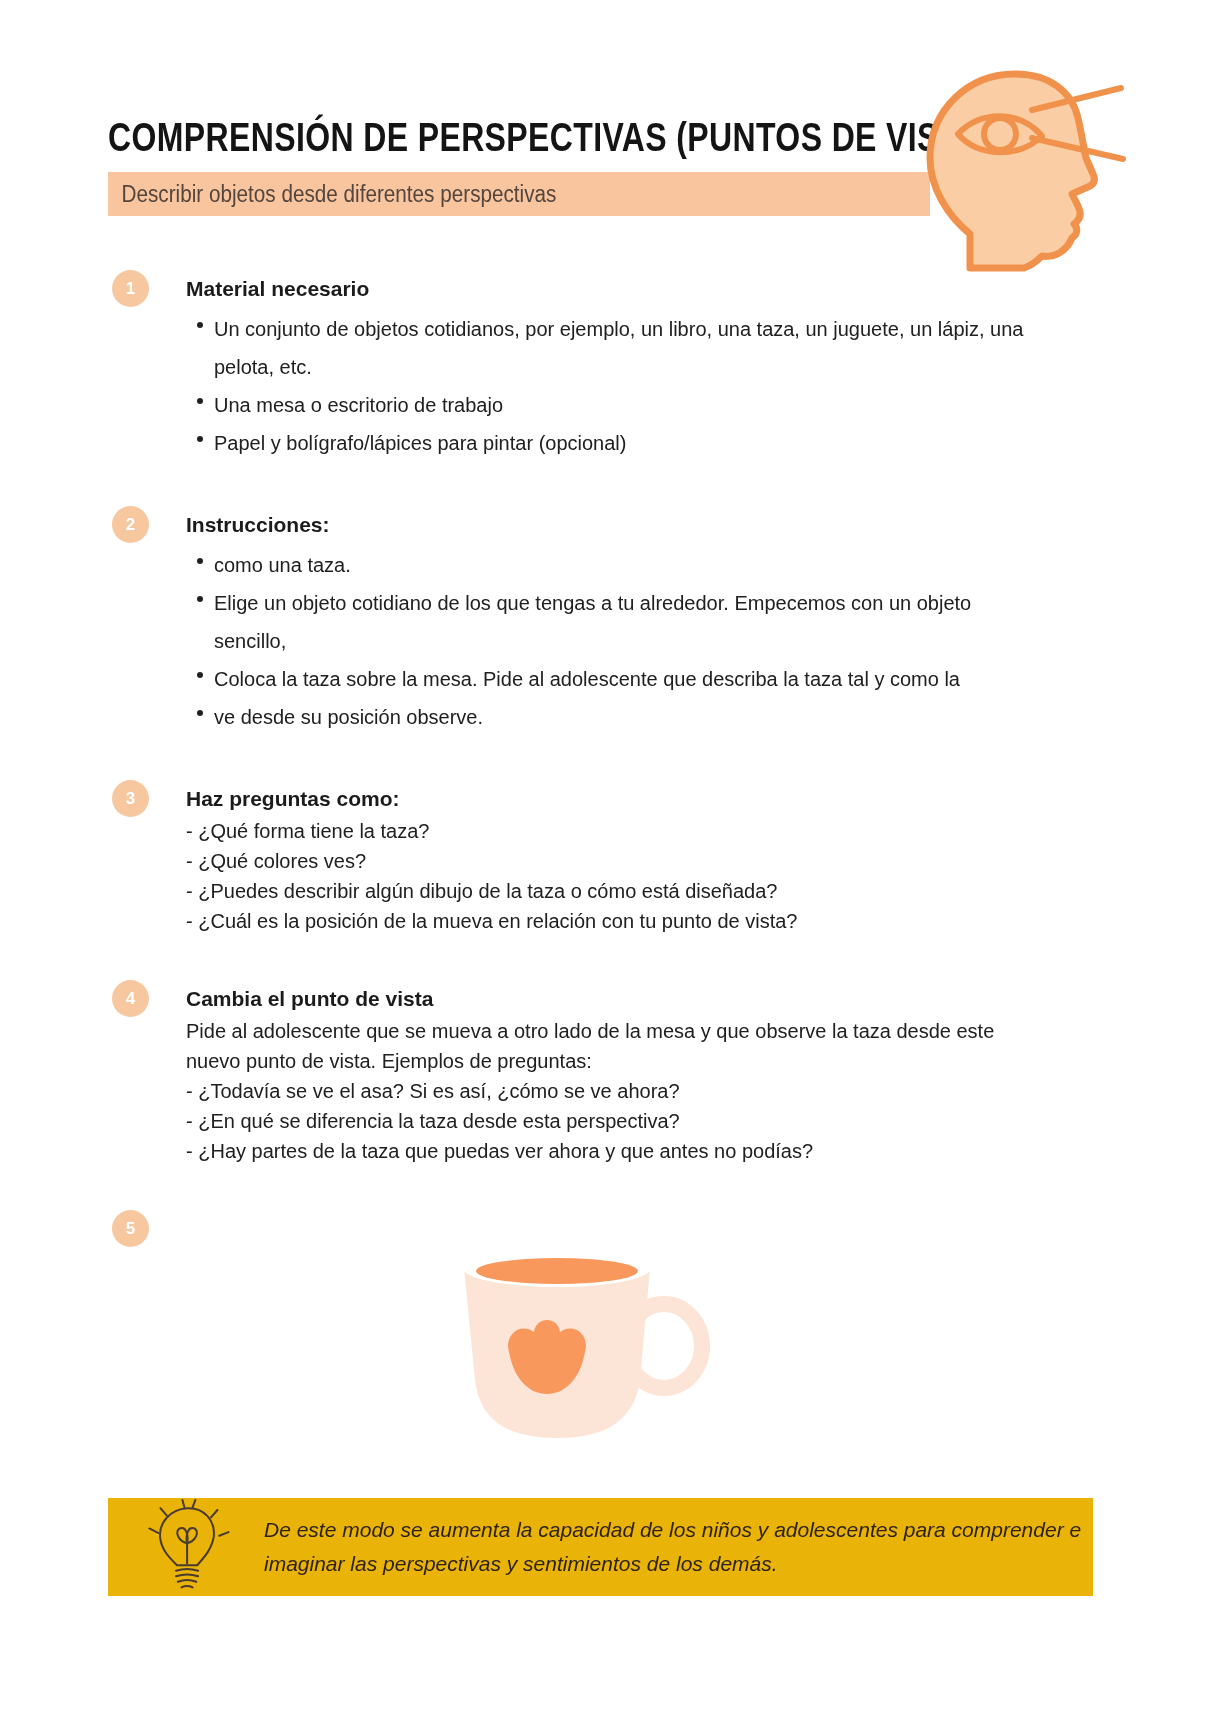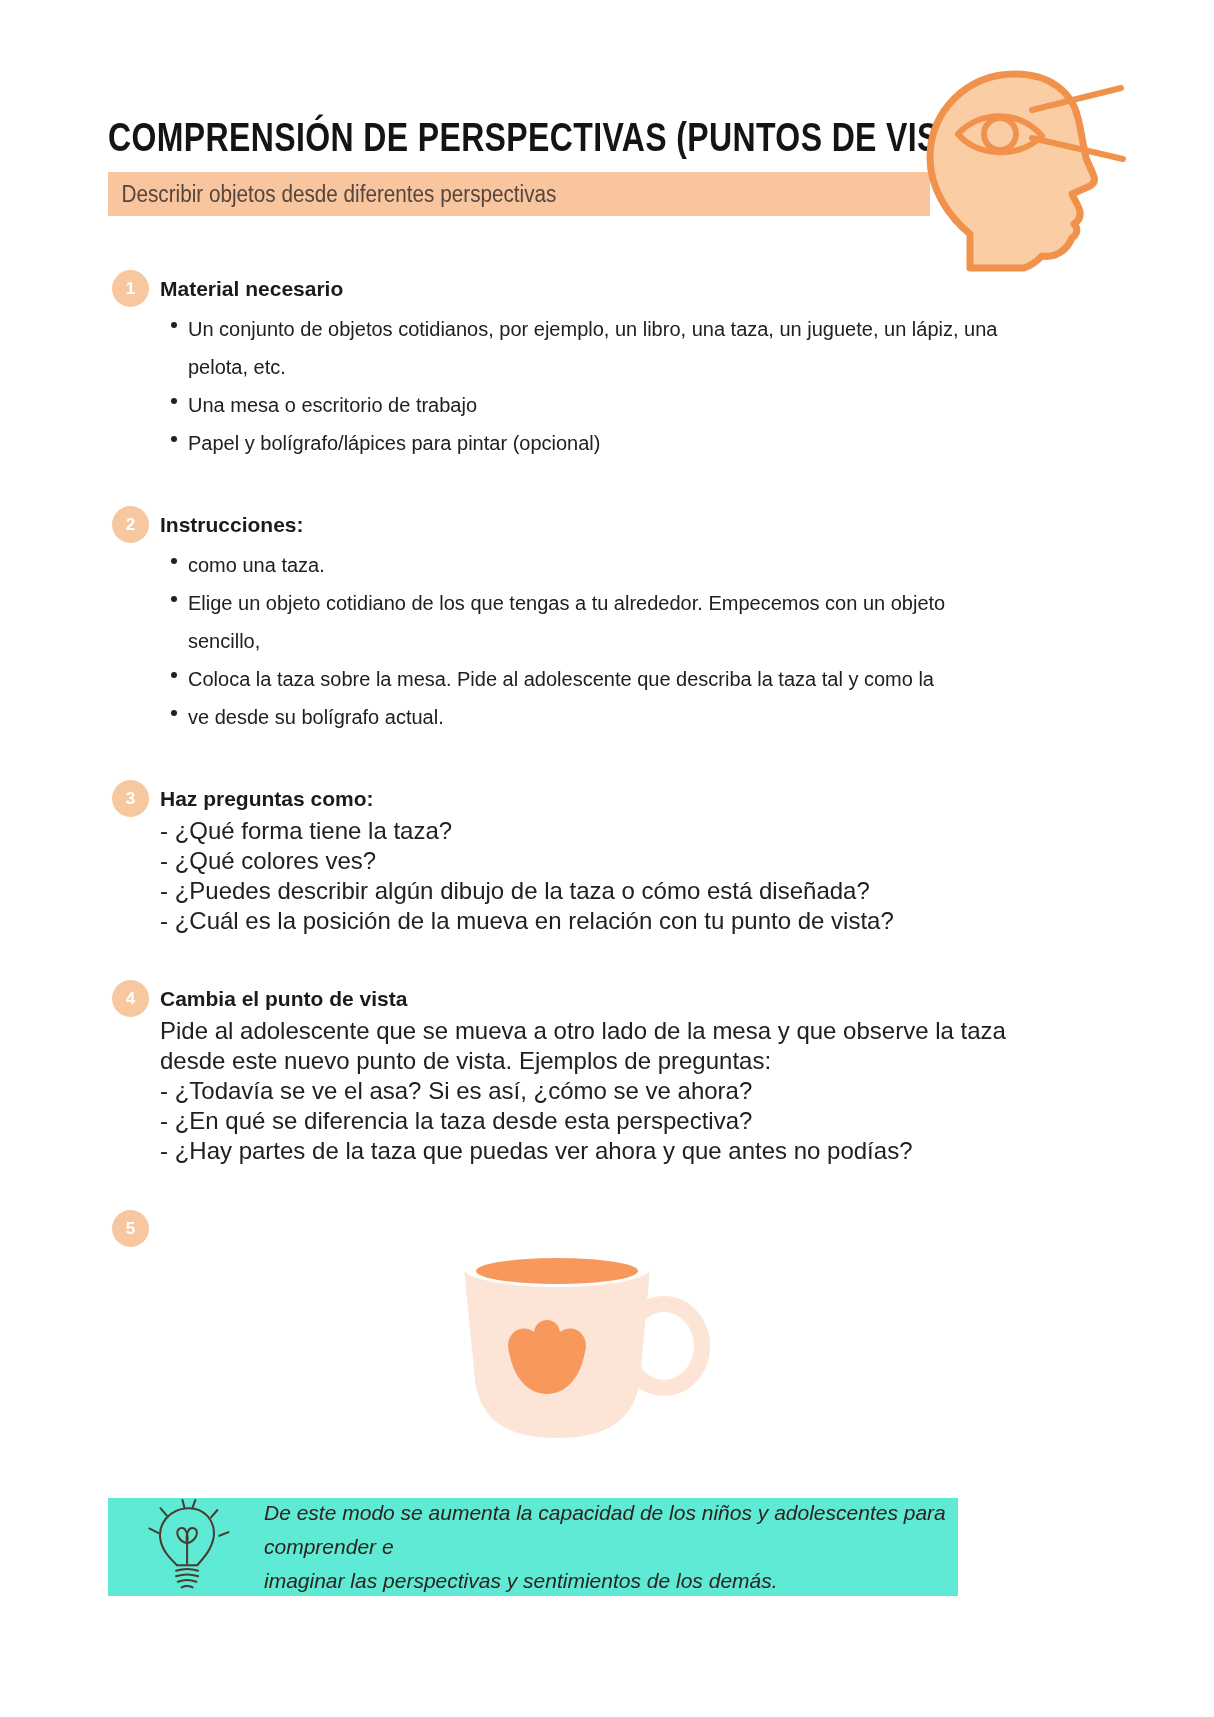--- a/index.html
+++ b/index.html
@@ -15,35 +15,35 @@
   .subtitle-banner span{font-size:23px;color:#54453D;padding-left:15px;white-space:nowrap;
          transform:scaleX(.9);transform-origin:left center;}
   .head-icon{position:absolute;left:920px;top:66px;}
 
   
   .sections{position:absolute;left:112px;top:268px;width:1010px;}
   .section{display:flex;margin-bottom:42px;}
   .badge{flex:0 0 37px;width:37px;height:37px;border-radius:50%;background:#F7C8A0;
          color:#ffffff;font-weight:bold;font-size:17px;display:flex;
          align-items:center;justify-content:center;margin-top:2px;}
-  .sbody{margin-left:11px;width:848px;padding-top:6px;}
+  .sbody{margin-left:37px;width:848px;padding-top:6px;}
   .sbody h2{margin:0;font-size:21px;font-weight:bold;color:#1b1b1b;line-height:30px;}
   .sbody ul{list-style:none;margin:6px 0 0 0;padding:0;}
   .sbody li{position:relative;padding-left:28px;font-size:20px;line-height:38px;color:#202020;}
   .sbody li::before{content:"";position:absolute;left:11px;top:12px;width:6px;height:6px;
          border-radius:50%;background:#202020;}
   .lines{margin-top:2px;}
-  .lines div{font-size:24px;line-height:30px;color:#202020;}
+  .lines div{font-size:20px;line-height:30px;color:#202020;}
 
   
   .cup{position:absolute;left:452px;top:1240px;}
 
   
-  .footer-banner{position:absolute;left:108px;top:1498px;width:850px;height:98px;
-         background:#5eead4;display:flex;align-items:center;}
+  .footer-banner{position:absolute;left:108px;top:1498px;width:985px;height:98px;
+         background:#eab308;display:flex;align-items:center;}
   .bulb{margin-left:34px;flex:0 0 auto;}
   .note{margin-left:30px;font-style:italic;font-size:21px;line-height:34px;color:#2E231C;}
 </style>
 </head>
 <body>
 
 <div class="page">
 
   <div class="title">COMPRENSIÓN DE PERSPECTIVAS (PUNTOS DE VISTA)</div>
 
@@ -79,21 +79,21 @@
     </div>
 
     <div class="section">
       <div class="badge">2</div>
       <div class="sbody">
         <h2>Instrucciones:</h2>
         <ul>
           <li>como una taza.</li>
           <li>Elige un objeto cotidiano de los que tengas a tu alrededor. Empecemos con un objeto sencillo,</li>
           <li>Coloca la taza sobre la mesa. Pide al adolescente que describa la taza tal y como la</li>
-          <li>ve desde su bolígrafo actual.</li>
+          <li>ve desde su posición observe.</li>
         </ul>
       </div>
     </div>
 
     <div class="section">
       <div class="badge">3</div>
       <div class="sbody">
         <h2>Haz preguntas como:</h2>
         <div class="lines">
           <div>- ¿Qué forma tiene la taza?</div>

